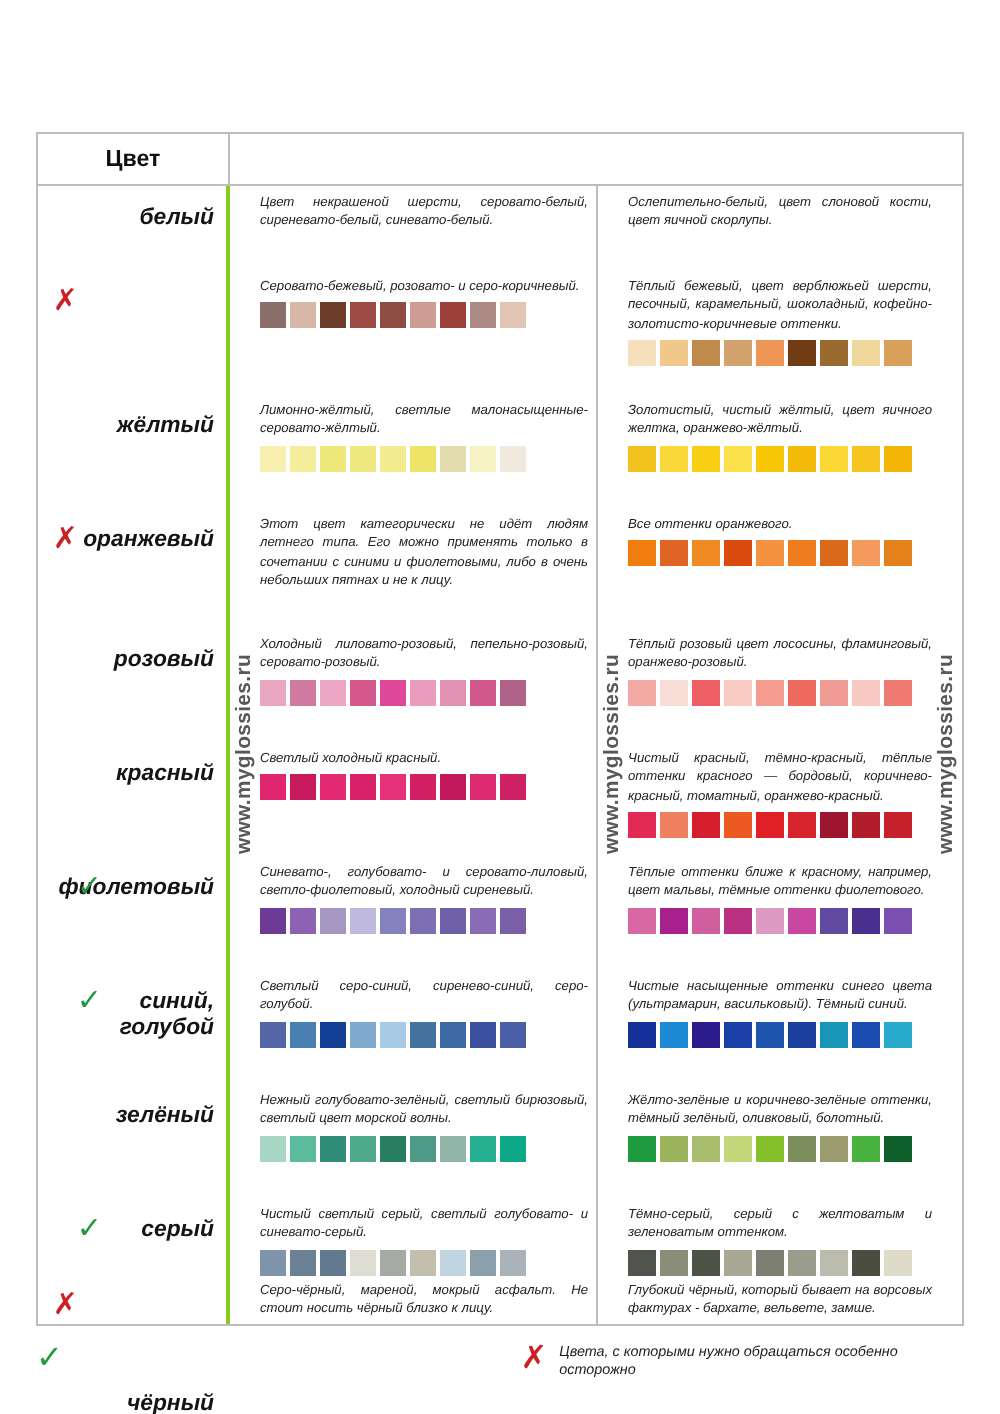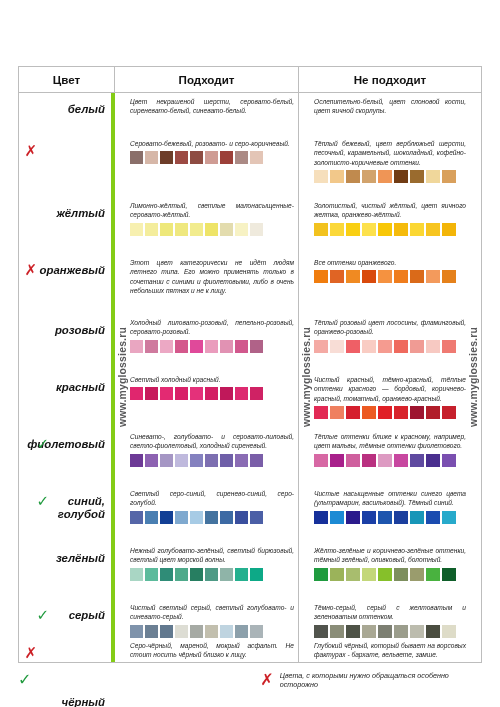--- a/index.html
+++ b/index.html
@@ -34,21 +34,21 @@
     display:flex;align-items:center;justify-content:center;
     font-size:11.6px;font-weight:bold;color:#111;box-sizing:border-box;
   }
   .th.c0{width:96px;border-right:1px solid #bdbdbd;}
   .th.c1{width:184px;border-right:1px solid #bdbdbd;}
   .th.c2{flex:1;}
 
   .tbody{flex:1 1 auto;display:flex;min-height:0;}
   
   .col-label{
-    width:96px;flex:0 0 96px;border-right:4px solid #84cc16;
+    width:96px;flex:0 0 96px;border-right:2px solid #84cc16;
     box-sizing:border-box;position:relative;
   }
   .col-fit{
     width:184px;flex:0 0 184px;border-right:1px solid #bdbdbd;
     box-sizing:border-box;position:relative;
   }
   .col-nofit{flex:1 1 auto;box-sizing:border-box;position:relative;}
 
   .label-cell{
     position:absolute;right:6px;text-align:right;
@@ -105,22 +105,20 @@
 <body>
 
 <div class="page">
 
   <div class="title-block">
   </div>
 
   <div class="table">
     <div class="thead">
       <div class="th c0">Цвет</div>
-      <div class="th c1">Подходит</div>
-      <div class="th c2">Не подходит</div>
     </div>
     <div class="tbody">
       <div class="col-label" id="colLabels">
           <div class="label-cell" style="top: 10px;">белый</div>
           <div class="mark no" style="top: 50px; right: 74px;">✗</div>
           <div class="label-cell" style="top: 114px;">жёлтый</div>
           <div class="label-cell" style="top: 171px;">оранжевый</div>
           <div class="mark no" style="top: 169px; right: 74px;">✗</div>
           <div class="label-cell" style="top: 231px;">розовый</div>
           <div class="label-cell" style="top: 288px;">красный</div>

